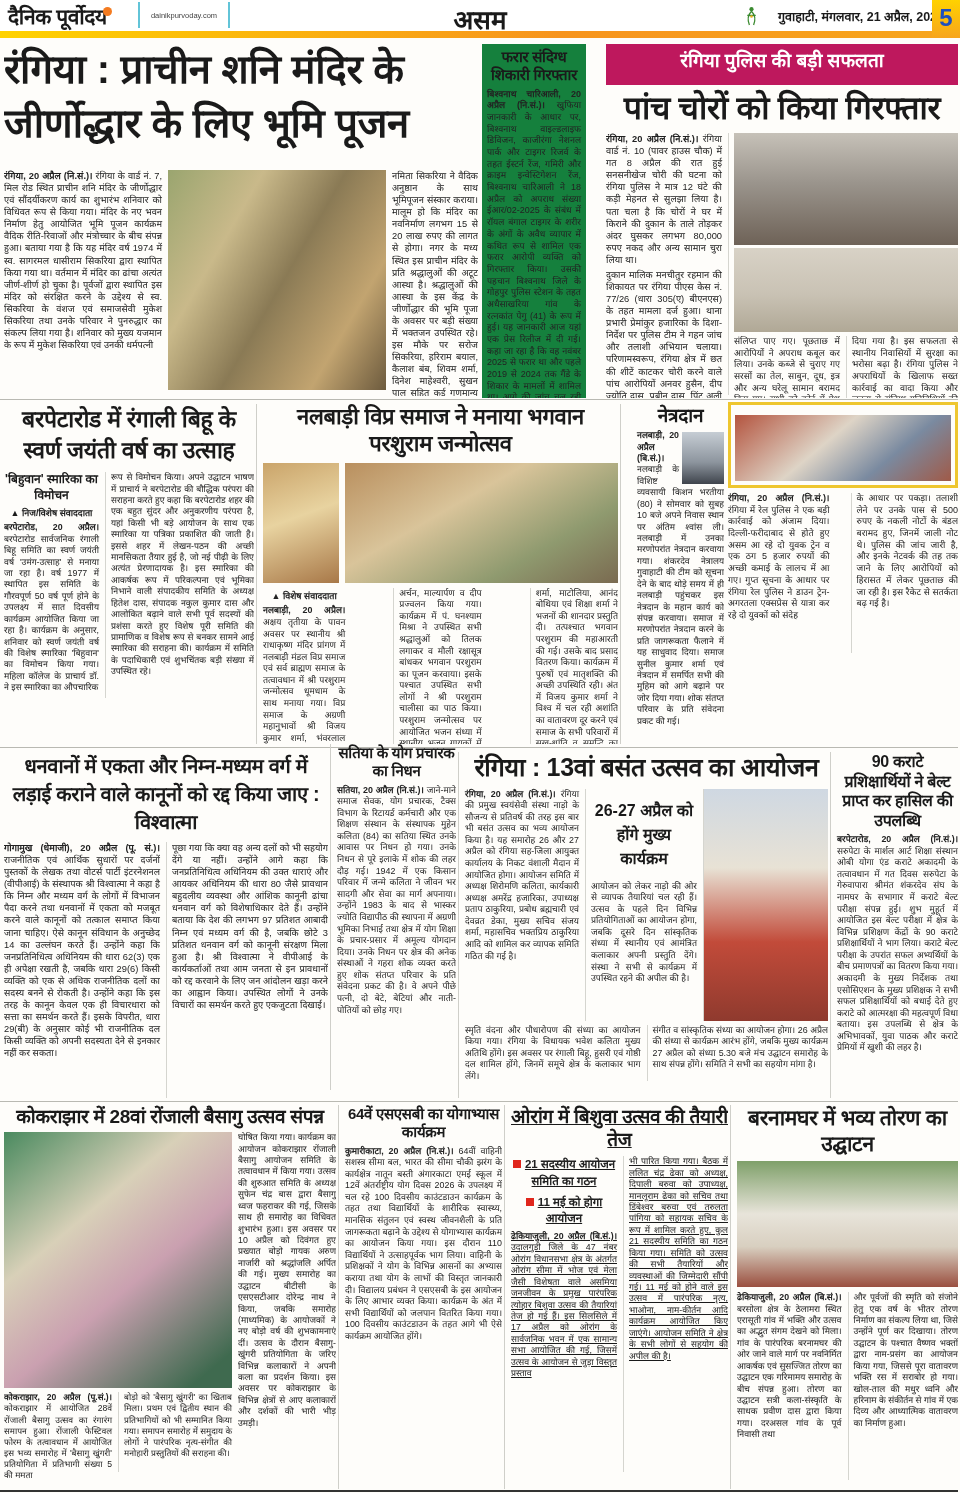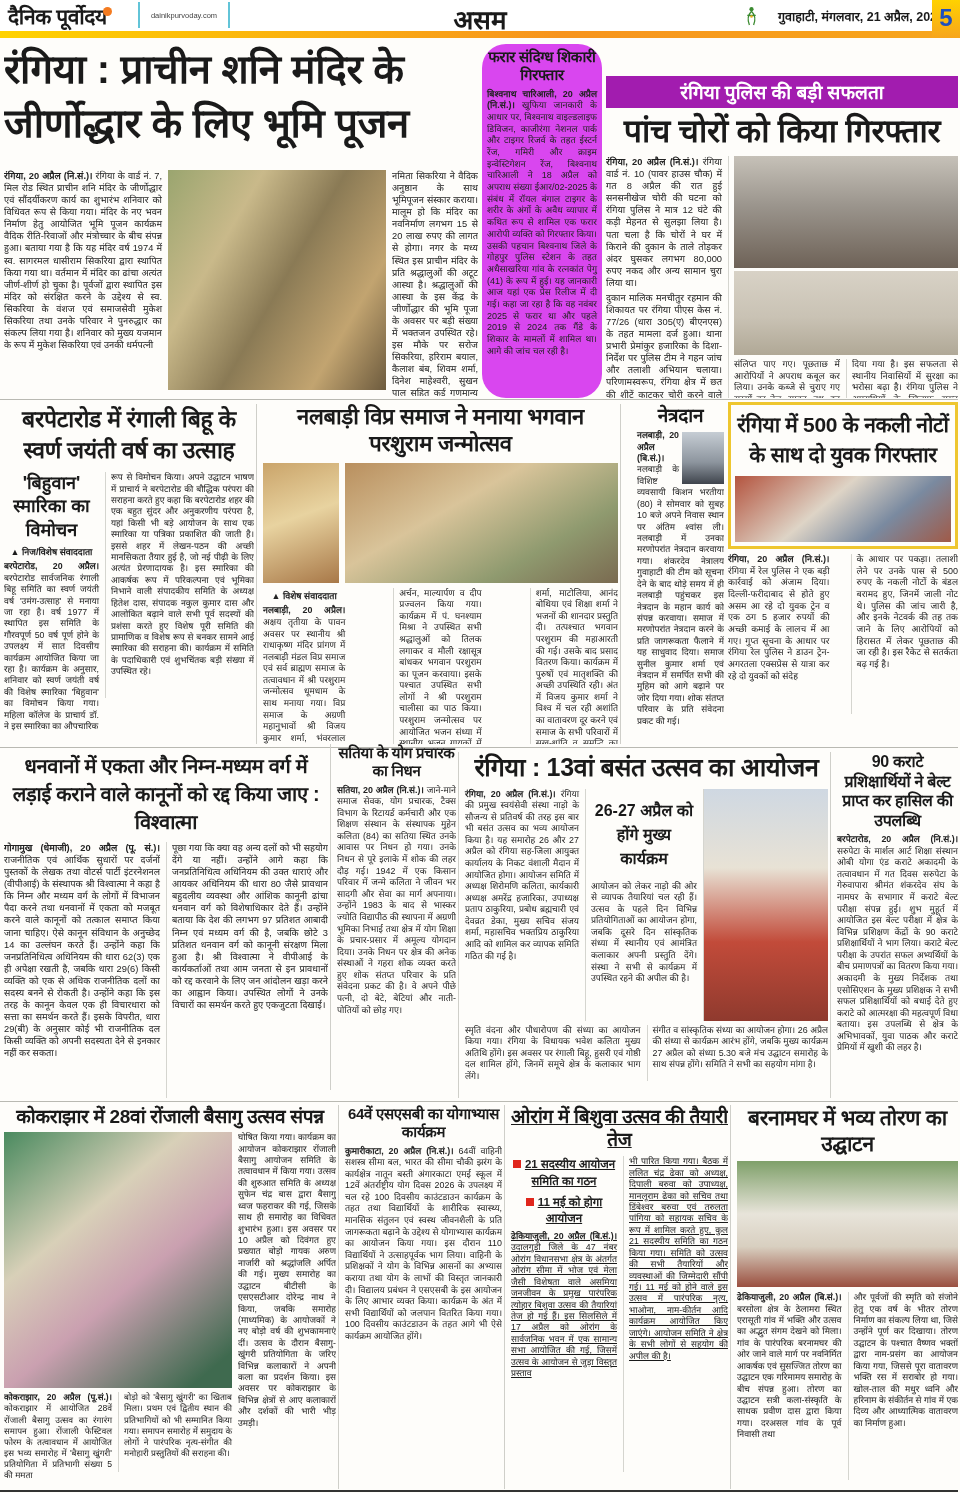--- a/index.html
+++ b/index.html
@@ -25,23 +25,23 @@
   .hl { font-weight:bold; text-align:center; line-height:1.22; letter-spacing:-0.3px; }
   .hl-xl { font-size:40px; line-height:1.35; text-align:left; }
   .hl-sm { font-size:15px; }
   .row { display:flex; gap:6px; }
   .bt { font-size:9.3px; line-height:1.3; text-align:justify; color:#222; }
   .bt .dl, .dl { font-weight:bold; }
   .col + .col { border-left:1px solid #d5d5cf; padding-left:5px; }
   .lrule { border-left:1px solid #cfcfc9; padding-left:6px; }
   .ph { flex-shrink:0; }
   .byline { font-weight:bold; font-size:9px; text-align:center; margin:3px 0; }
-  .kicker { background:#a21caf; color:#fff; font-weight:bold; font-size:19px; text-align:center; padding:3px 0 3px;margin-top:32px; }
+  .kicker { background:#be185d; color:#fff; font-weight:bold; font-size:19px; text-align:center; padding:3px 0 12px; }
   .hrule { position:absolute; left:0; width:958px; height:0; border-top:1px solid #b9b9b2; }
-  .subhead { font-weight:bold; font-size:18px; text-align:center; line-height:1.3; }
+  .subhead { font-weight:bold; font-size:12px; text-align:center; line-height:1.3; }
   .redsq { display:inline-block; width:8px; height:8px; background:#e0261c; margin-right:4px; }
   .bullet { font-weight:bold; font-size:11.5px; line-height:1.45; text-align:center; margin-bottom:4px; }
   .notebox { border:3px solid #eec62f; padding:5px 4px 4px; }
   .boxnote { font-weight:bold; font-size:16px; text-align:center; line-height:1.5; padding:10px 2px; }
   
   .ph-bhumi   { background:linear-gradient(120deg,#9aa56f,#c9b98a 28%,#8a7a55 52%,#c2a470 78%,#6d5b3e); }
   .ph-thieves { background:linear-gradient(180deg,#c6c1b8,#9a948c 45%,#6e6257); }
   .ph-items   { background:linear-gradient(180deg,#d8d2c6,#c9c2b4 55%,#b0a896); }
   .ph-speaker { background:linear-gradient(160deg,#caa46a,#e8d3a0 45%,#a87848); }
   .ph-parshu  { background:linear-gradient(150deg,#b98f5e,#d9c49a 38%,#8f9a6f 72%,#7a6a50); }
@@ -86,21 +86,21 @@
 
   <section class="art" id="shani" style="left:4px;top:42px;width:474px;height:354px;">
     <h1 class="hl hl-xl" style="height:122px;overflow:hidden;">रंगिया : प्राचीन शनि मंदिर के जीर्णोद्धार के लिए भूमि पूजन</h1>
     <div class="row" style="margin-top:6px;height:222px;">
       <p class="col bt" style="width:158px;"><b class="dl">रंगिया, 20 अप्रैल (नि.सं.)।</b> <span>रंगिया के वार्ड नं. 7, मिल रोड स्थित प्राचीन शनि मंदिर के जीर्णोद्धार एवं सौंदर्यीकरण कार्य का शुभारंभ शनिवार को विधिवत रूप से किया गया। मंदिर के नए भवन निर्माण हेतु आयोजित भूमि पूजन कार्यक्रम वैदिक रीति-रिवाजों और मंत्रोच्चार के बीच संपन्न हुआ। बताया गया है कि यह मंदिर वर्ष 1974 में स्व. सागरमल धासीराम सिकरिया द्वारा स्थापित किया गया था। वर्तमान में मंदिर का ढांचा अत्यंत जीर्ण-शीर्ण हो चुका है। पूर्वजों द्वारा स्थापित इस मंदिर को संरक्षित करने के उद्देश्य से स्व. सिकरिया के वंशज एवं समाजसेवी मुकेश सिकरिया तथा उनके परिवार ने पुनरुद्धार का संकल्प लिया गया है। शनिवार को मुख्य यजमान के रूप में मुकेश सिकरिया एवं उनकी धर्मपत्नी</span></p>
       <div class="ph ph-bhumi" style="width:218px;height:220px;"></div>
       <p class="col bt" style="flex:1;"><span>नमिता सिकरिया ने वैदिक अनुष्ठान के साथ भूमिपूजन संस्कार कराया। मालूम हो कि मंदिर का नवनिर्माण लगभग 15 से 20 लाख रुपए की लागत से होगा। नगर के मध्य स्थित इस प्राचीन मंदिर के प्रति श्रद्धालुओं की अटूट आस्था है। श्रद्धालुओं की आस्था के इस केंद्र के जीर्णोद्धार की भूमि पूजा के अवसर पर बड़ी संख्या में भक्तजन उपस्थित रहे। इस मौके पर सरोज सिकरिया, हरिराम बयाल, कैलाश बंब, शिवम शर्मा, दिनेश माहेश्वरी, सुखन पाल सहित कई गणमान्य तथा स्थानीय लोग उपस्थित रहे।</span></p>
     </div>
   </section>
 
-  <section class="art" id="farar" style="left:482px;top:44px;width:120px;height:354px;background:#d946ef;padding:4px 5px;border-radius:24px;">
+  <section class="art" id="farar" style="left:482px;top:44px;width:104px;height:354px;background:#15803d;padding:4px 5px;">
     <h2 class="hl hl-sm" style="margin-bottom:4px;">फरार संदिग्ध शिकारी गिरफ्तार</h2>
     <p class="bt" style="font-size:9px;"><b class="dl">बिश्वनाथ चारिआली, 20 अप्रैल (नि.सं.)।</b> <span>खुफिया जानकारी के आधार पर, बिश्वनाथ वाइल्डलाइफ डिविजन, काजीरंगा नेशनल पार्क और टाइगर रिजर्व के तहत ईस्टर्न रेंज, गमिरी और क्राइम इन्वेस्टिगेशन रेंज, बिश्वनाथ चारिआली ने 18 अप्रैल को अपराध संख्या ईआर/02-2025 के संबंध में रॉयल बंगाल टाइगर के शरीर के अंगों के अवैध व्यापार में कथित रूप से शामिल एक फरार आरोपी व्यक्ति को गिरफ्तार किया। उसकी पहचान बिश्वनाथ जिले के गोहपुर पुलिस स्टेशन के तहत अधैसाखरिया गांव के रत्नकांत पेगु (41) के रूप में हुई। यह जानकारी आज यहां एक प्रेस रिलीज में दी गई। कहा जा रहा है कि वह नवंबर 2025 से फरार था और पहले 2019 से 2024 तक गैंडे के शिकार के मामलों में शामिल था। आगे की जांच चल रही है।</span></p>
   </section>
 
   <section class="art" id="police" style="left:606px;top:44px;width:352px;height:354px;">
     <div class="kicker">रंगिया पुलिस की बड़ी सफलता</div>
     <h1 class="hl" style="font-size:32px;margin:4px 0 5px;">पांच चोरों को किया गिरफ्तार</h1>
     <div class="row" style="height:262px;">
       <div class="col bt" style="width:116px;">
         <p><b class="dl">रंगिया, 20 अप्रैल (नि.सं.)।</b> <span>रंगिया वार्ड नं. 10 (पावर हाउस चौक) में गत 8 अप्रैल की रात हुई सनसनीखेज चोरी की घटना को रंगिया पुलिस ने मात्र 12 घंटे की कड़ी मेहनत से सुलझा लिया है। पता चला है कि चोरों ने घर में किराने की दुकान के ताले तोड़कर अंदर घुसकर लगभग 80,000 रुपए नकद और अन्य सामान चुरा लिया था।</span></p>
@@ -148,21 +148,20 @@
   </section>
 
   <section class="art lrule" id="netra" style="left:620px;top:404px;width:104px;height:340px;padding-left:16px;">
     <h2 class="hl" style="font-size:19px;margin-bottom:3px;">नेत्रदान</h2>
     <div class="ph ph-port" style="float:right;width:42px;height:52px;margin:2px 0 2px 3px;"></div>
     <p class="bt" style="font-size:8.8px;"><b class="dl">नलबाड़ी, 20 अप्रैल (बि.सं.)।</b> <span>नलबाड़ी के विशिष्ट व्यवसायी किशन भरतीया (80) ने सोमवार को सुबह 10 बजे अपने निवास स्थान पर अंतिम श्वांस ली। नलबाड़ी में उनका मरणोपरांत नेत्रदान करवाया गया। शंकरदेव नेत्रालय गुवाहाटी की टीम को सूचना देने के बाद थोड़े समय में ही नलबाड़ी पहुंचकर इस नेत्रदान के महान कार्य को संपन्न करवाया। समाज में मरणोपरांत नेत्रदान करने के प्रति जागरूकता फैलाने में यह साधुवाद दिया। समाज सुनील कुमार शर्मा एवं नेत्रदान में समर्पित सभी की मुहिम को आगे बढ़ाने पर जोर दिया गया। शोक संतप्त परिवार के प्रति संवेदना प्रकट की गई।</span></p>
   </section>
 
   <section class="art" id="notes" style="left:728px;top:402px;width:230px;height:342px;">
     <div class="notebox">
-      <h2 class="hl" style="font-size:21px;line-height:1.45;">रंगिया में 500 के नकली नोटों के साथ दो युवक गिरफ्तार</h2>
       <div class="ph ph-notes" style="width:100%;height:66px;margin-top:5px;"></div>
     </div>
     <div class="row" style="margin-top:5px;height:160px;gap:21px;">
       <p class="col bt" style="flex:1;font-size:9px;"><b class="dl">रंगिया, 20 अप्रैल (नि.सं.)।</b> <span>रंगिया में रेल पुलिस ने एक बड़ी कार्रवाई को अंजाम दिया। दिल्ली-फरीदाबाद से होते हुए असम आ रहे दो युवक ट्रेन व एक ठग 5 हजार रुपयों की अच्छी कमाई के लालच में आ गए। गुप्त सूचना के आधार पर रंगिया रेल पुलिस ने डाउन ट्रेन-अगरतला एक्सप्रेस से यात्रा कर रहे दो युवकों को संदेह</span></p>
       <p class="col bt" style="flex:1;font-size:9px;"><span>के आधार पर पकड़ा। तलाशी लेने पर उनके पास से 500 रुपए के नकली नोटों के बंडल बरामद हुए, जिनमें जाली नोट थे। पुलिस की जांच जारी है, और इनके नेटवर्क की तह तक जाने के लिए आरोपियों को हिरासत में लेकर पूछताछ की जा रही है। इस रैकेट से सतर्कता बढ़ गई है।</span></p>
     </div>
   </section>
 
   <div class="hrule" style="top:747px;"></div>
 

